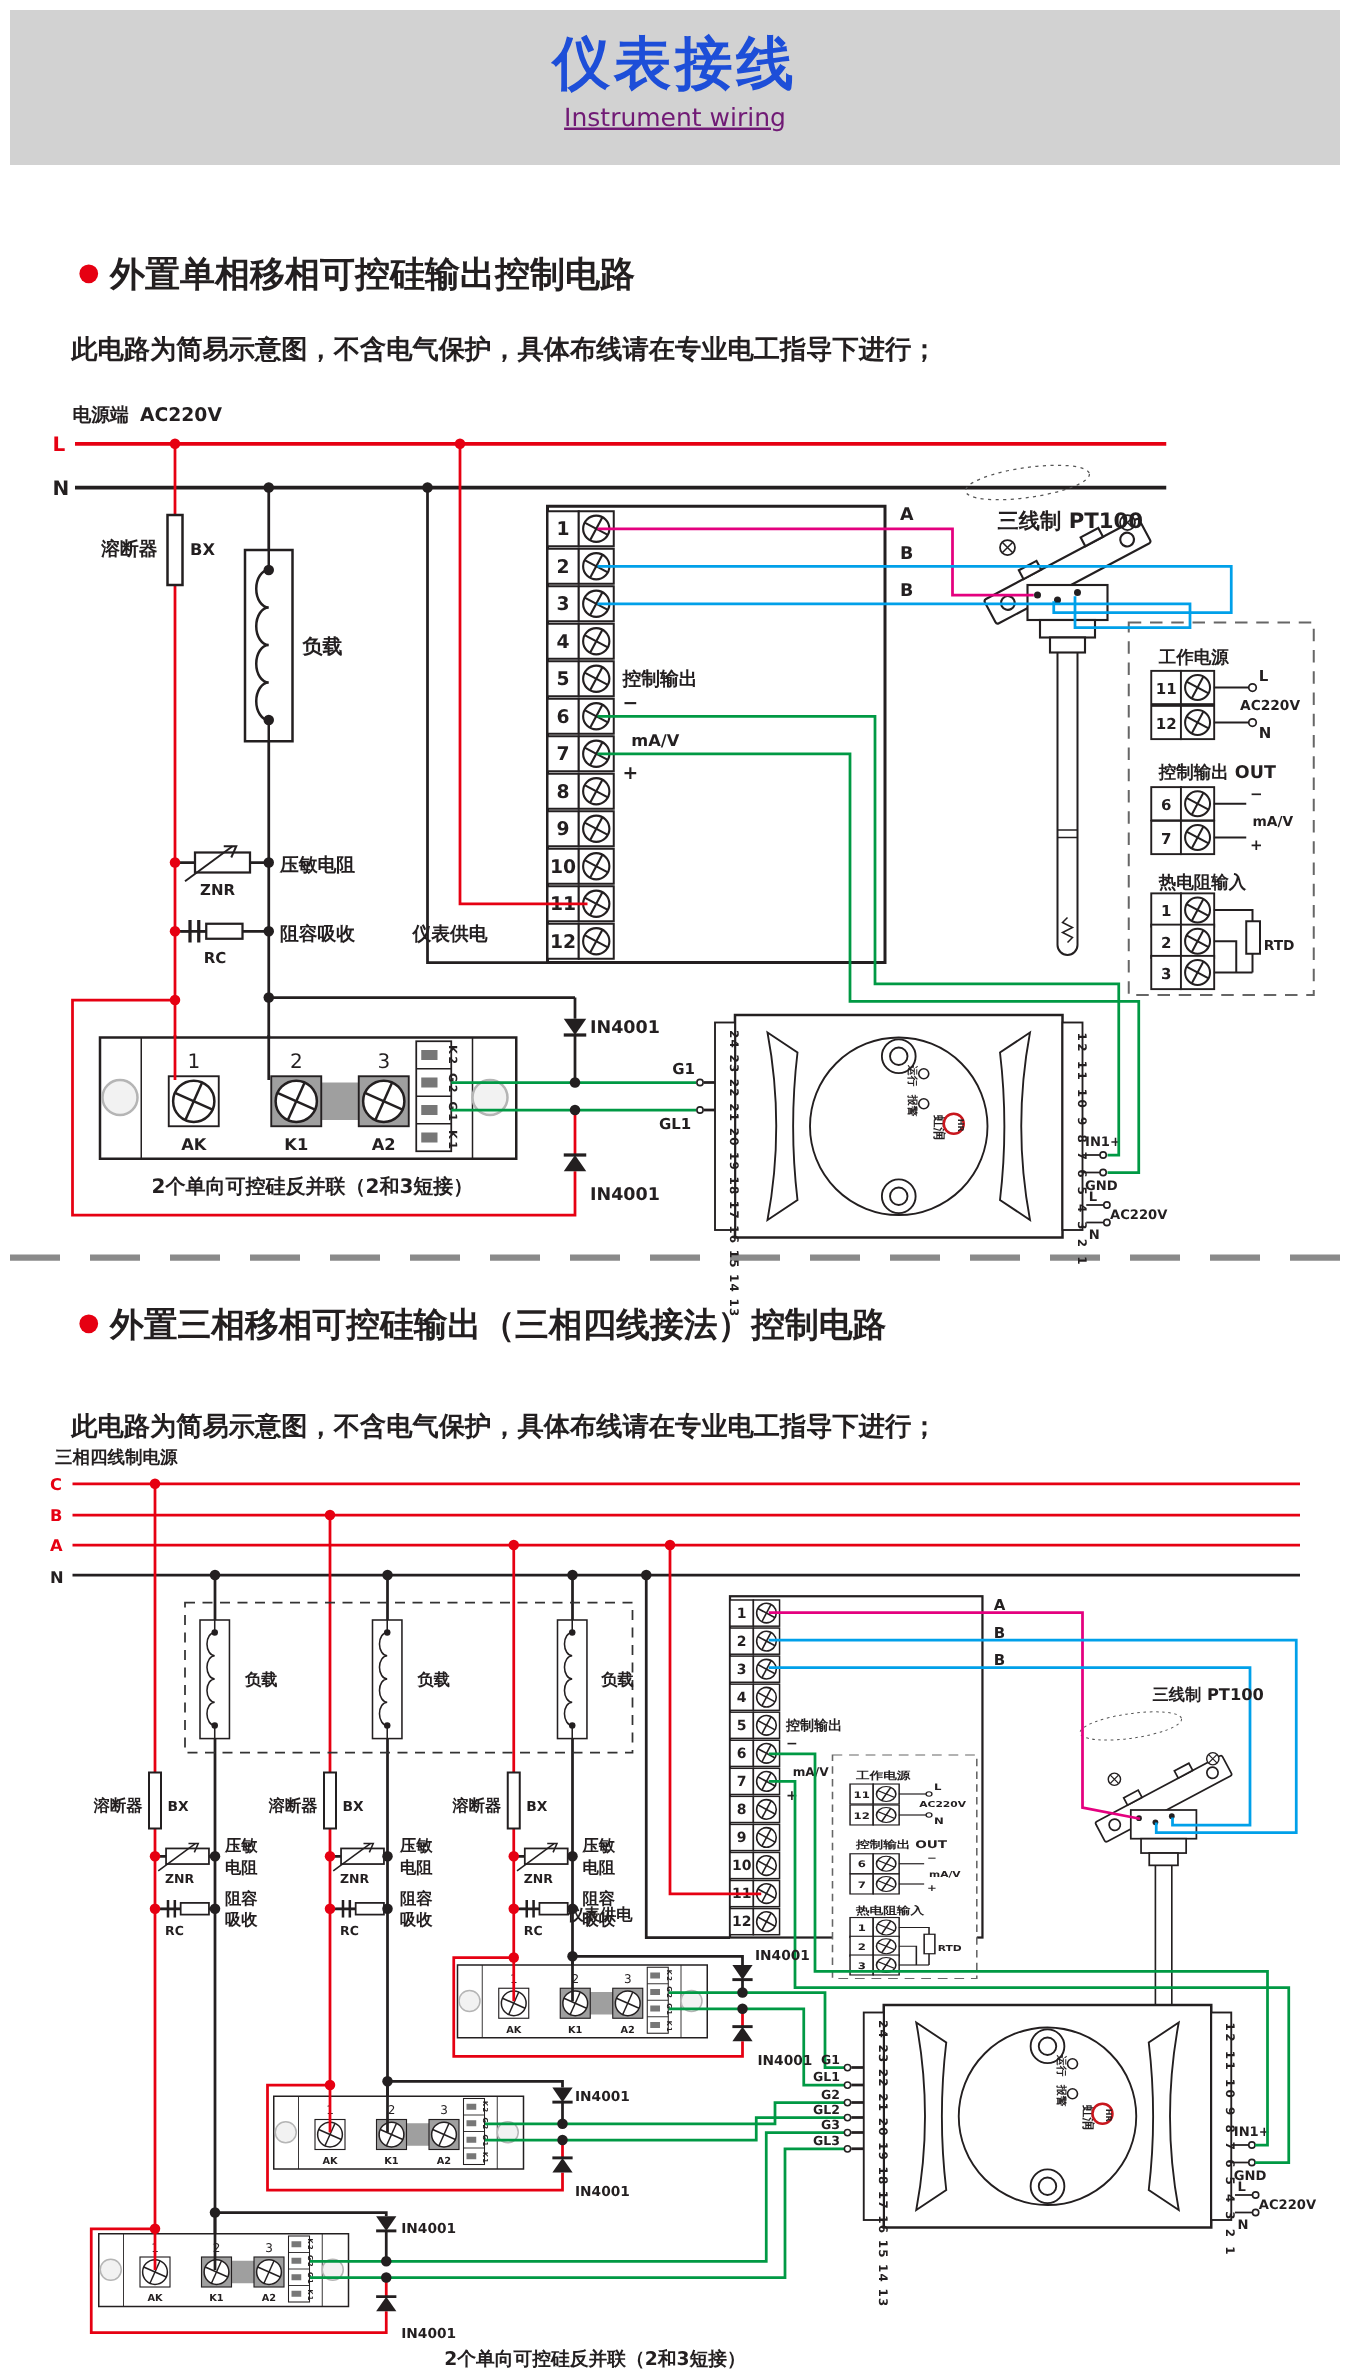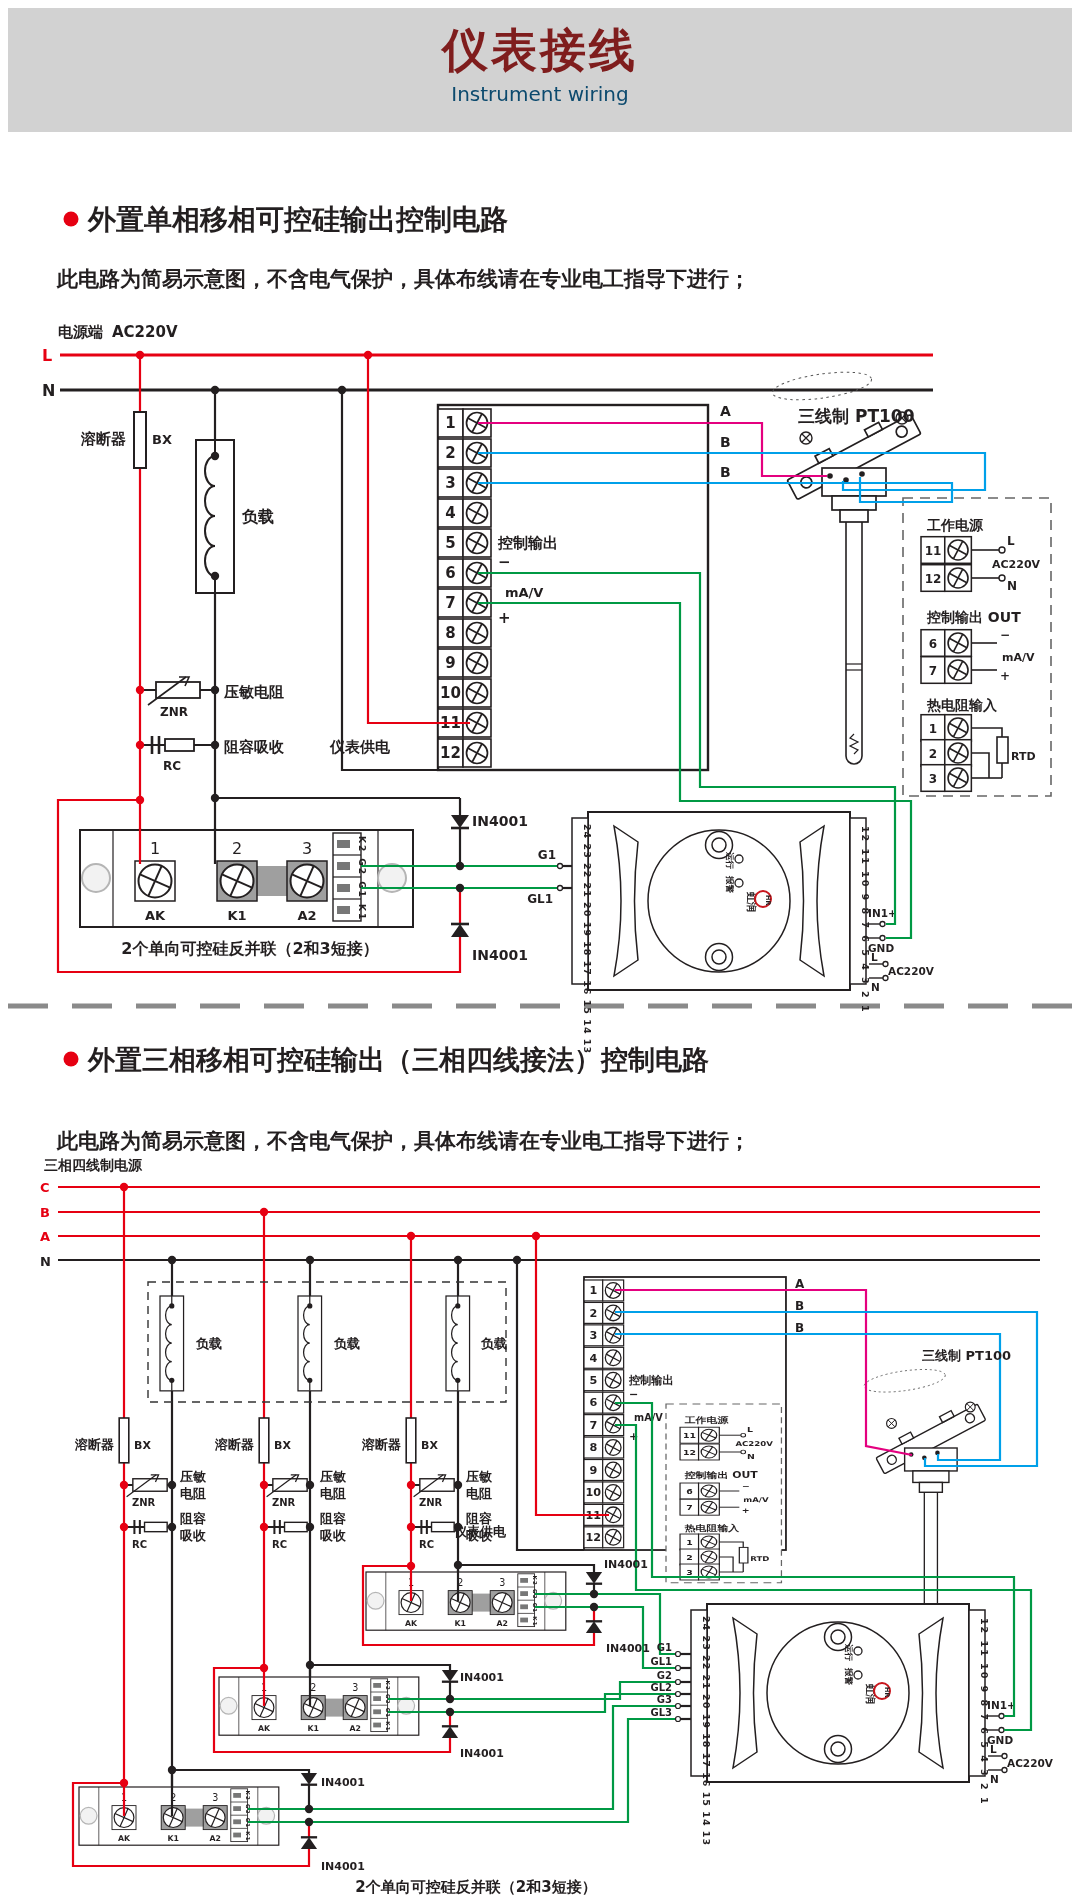--- a/index.html
+++ b/index.html
@@ -1,20 +1,20 @@
 <!DOCTYPE html>
 <html><head>
 <meta charset="utf-8">
 <style>
   html,body{margin:0;padding:0;background:#fff;}
   #page{position:relative;width:1080px;height:1901px;background:#fff;overflow:hidden;
         font-family:"DejaVu Sans",sans-serif;}
   .header{position:absolute;left:8px;top:8px;width:1064px;height:124px;background:#d2d2d2;text-align:center;}
-  .h-title{font-size:46px;font-weight:bold;color:#7f1d1d;margin-top:12px;letter-spacing:3px;}
-  .h-sub{font-size:20px;color:#0c4a6e;margin-top:0px;}
+  .h-title{font-size:46px;font-weight:bold;color:#1d4ed8;margin-top:12px;letter-spacing:3px;}
+  .h-sub{font-size:20px;color:#701a75;margin-top:0px;text-decoration:underline;}
   svg{position:absolute;left:0;top:0;}
   svg text{font-family:"DejaVu Sans",sans-serif;fill:#231f20;}
   .b{font-weight:bold;}
   .wk{stroke:#231f20;stroke-width:2.2;fill:none;}
   .wk3{stroke:#231f20;stroke-width:3;fill:none;}
   .wr{stroke:#e60012;stroke-width:2.2;fill:none;}
   .wr3{stroke:#e60012;stroke-width:3;fill:none;}
   .wg{stroke:#009944;stroke-width:2.2;fill:none;}
   .wb{stroke:#00a0e9;stroke-width:2.2;fill:none;}
   .wm{stroke:#e4007f;stroke-width:2.2;fill:none;}

